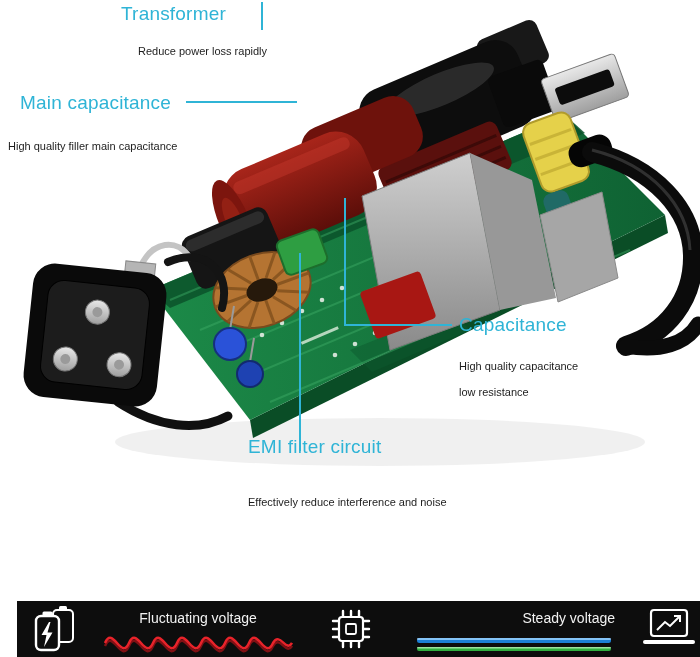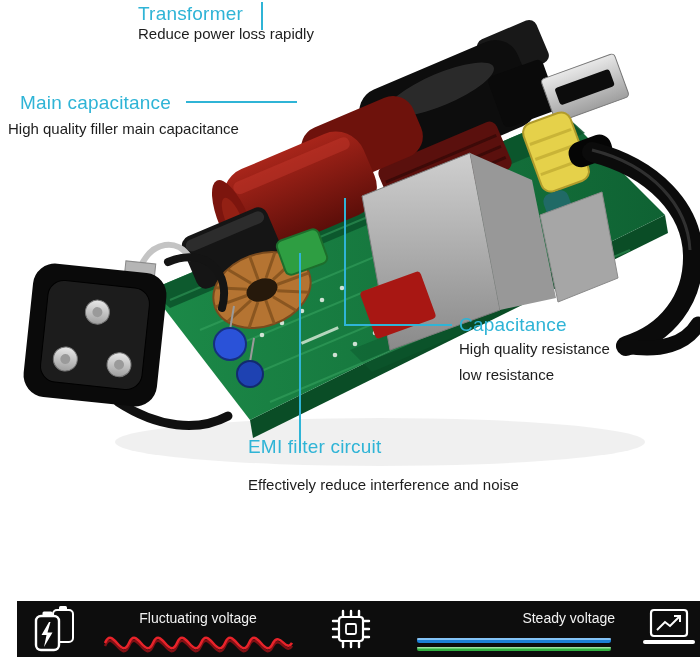--- a/index.html
+++ b/index.html
@@ -15,23 +15,24 @@
   .anno-layer { position:absolute; inset:0; z-index:2; }
   .anno-title {
     position:absolute;
     font-size:19px;
     color:var(--accent,#2fb4d6);
     letter-spacing:.2px;
     white-space:nowrap;
   }
   .anno-sub {
     position:absolute;
-    font-size:15px;
+    font-size:11px;
     color:var(--annotation-text,#1d1d1d);
     white-space:nowrap;
+    margin-top:20px;
   }
   .anno-line { position:absolute; background:var(--accent,#2fb4d6); }
   .footer {
     position:absolute; left:0; top:601px; width:700px; height:56px;
     background:var(--footer-bg,#0d0d0d); z-index:3;margin-left:17px;
   }
   .footer-label {
     position:absolute; font-size:14px; color:var(--footer-text,#f2f2f2);
     text-align:center; white-space:nowrap;
   }
@@ -214,32 +215,32 @@
         <rect x="568" y="138" width="44" height="26" rx="12" fill="#050505"></rect>
       </g>
       <path d="M592,152 C655,168 692,210 693,255 C694,300 666,334 626,346" stroke="#0b0b0b" stroke-width="20" stroke-linecap="round"></path>
       <path d="M626,346 C660,352 686,344 698,324" stroke="#0b0b0b" stroke-width="15" stroke-linecap="round"></path>
       <path d="M592,150 C652,165 688,206 690,250" stroke="#4a4a4a" stroke-width="3" opacity="0.6"></path>
     </g>
   </svg>
 
   <div class="anno-layer">
 
-    <div class="anno-title" style="left:138px; top:3px;text-align:center;">Transformer</div>
+    <div class="anno-title" style="left:121px; top:3px;text-align:center;">Transformer</div>
     <div class="anno-line" style="left:261px; top:2px; width:2px; height:28px;"></div>
     <div class="anno-sub" style="left:138px; top:25px;">Reduce power loss rapidly</div>
 
     <div class="anno-title" style="left:20px; top:92px;">Main capacitance</div>
     <div class="anno-line" style="left:186px; top:101px; width:111px; height:2px;"></div>
     <div class="anno-sub" style="left:8px; top:120px;">High quality filler main capacitance</div>
 
     <div class="anno-line" style="left:344px; top:198px; width:2px; height:128px;"></div>
     <div class="anno-line" style="left:344px; top:324px; width:108px; height:2px;"></div>
     <div class="anno-title" style="left:459px; top:314px;">Capacitance</div>
-    <div class="anno-sub" style="left:459px; top:340px;">High quality resistance</div>
+    <div class="anno-sub" style="left:459px; top:340px;">High quality capacitance</div>
     <div class="anno-sub" style="left:459px; top:366px;text-align:right;">low resistance</div>
 
     <div class="anno-line" style="left:299px; top:253px; width:2px; height:198px;"></div>
     <div class="anno-title" style="left:248px; top:436px;">EMI filter circuit</div>
     <div class="anno-sub" style="left:248px; top:476px;">Effectively reduce interference and noise</div>
   </div>
 
   <div class="footer">
 
     <svg class="icon" style="left:14px; top:4px;" width="52" height="48" viewBox="0 0 52 48">

